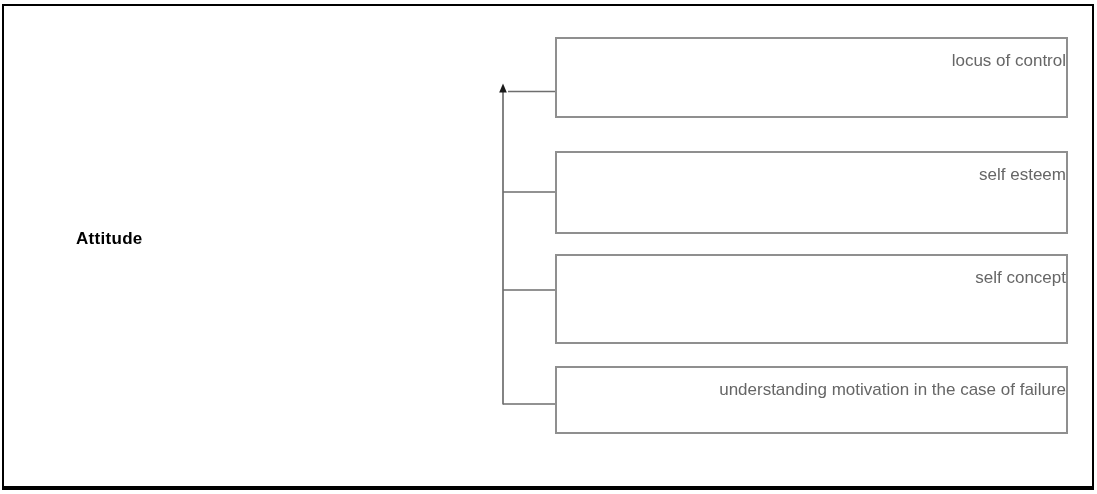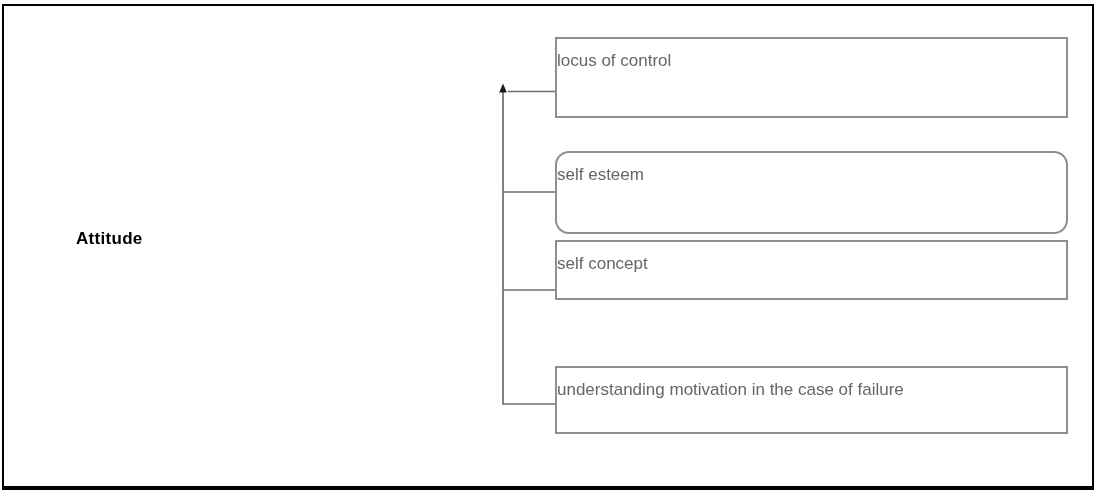--- a/index.html
+++ b/index.html
@@ -24,27 +24,27 @@
   .root-label{
     position:absolute;left:76px;top:229px;
     font-size:17px;font-weight:bold;color:var(--root-text);letter-spacing:.3px;
   }
   .connectors{position:absolute;left:0;top:0;width:1097px;height:494px;}
   .connectors line{stroke:var(--connector);stroke-width:1.7;}
   .connectors polygon{fill:var(--arrowhead);}
   .node{
     position:absolute;left:555px;width:513px;background:#ffffff;
     border:2px solid var(--box-border);box-sizing:border-box;
-    text-align:left;padding-top:11px;
+    text-align:right;padding-top:11px;
     font-size:17px;color:var(--box-text);line-height:1.32;
   }
   .node span{display:inline-block;}
   .node-1{top:37px;height:81px;}
-  .node-2{top:151px;height:83px;border-radius:14px;}
-  .node-3{top:240px;height:60px;}
+  .node-2{top:151px;height:83px;}
+  .node-3{top:254px;height:90px;}
   .node-4{top:366px;height:68px;}
   .node-4 span{max-width:360px;}
 </style>
 </head>
 <body>
 
 <div class="canvas">
 
   <div class="frame"></div>
 

